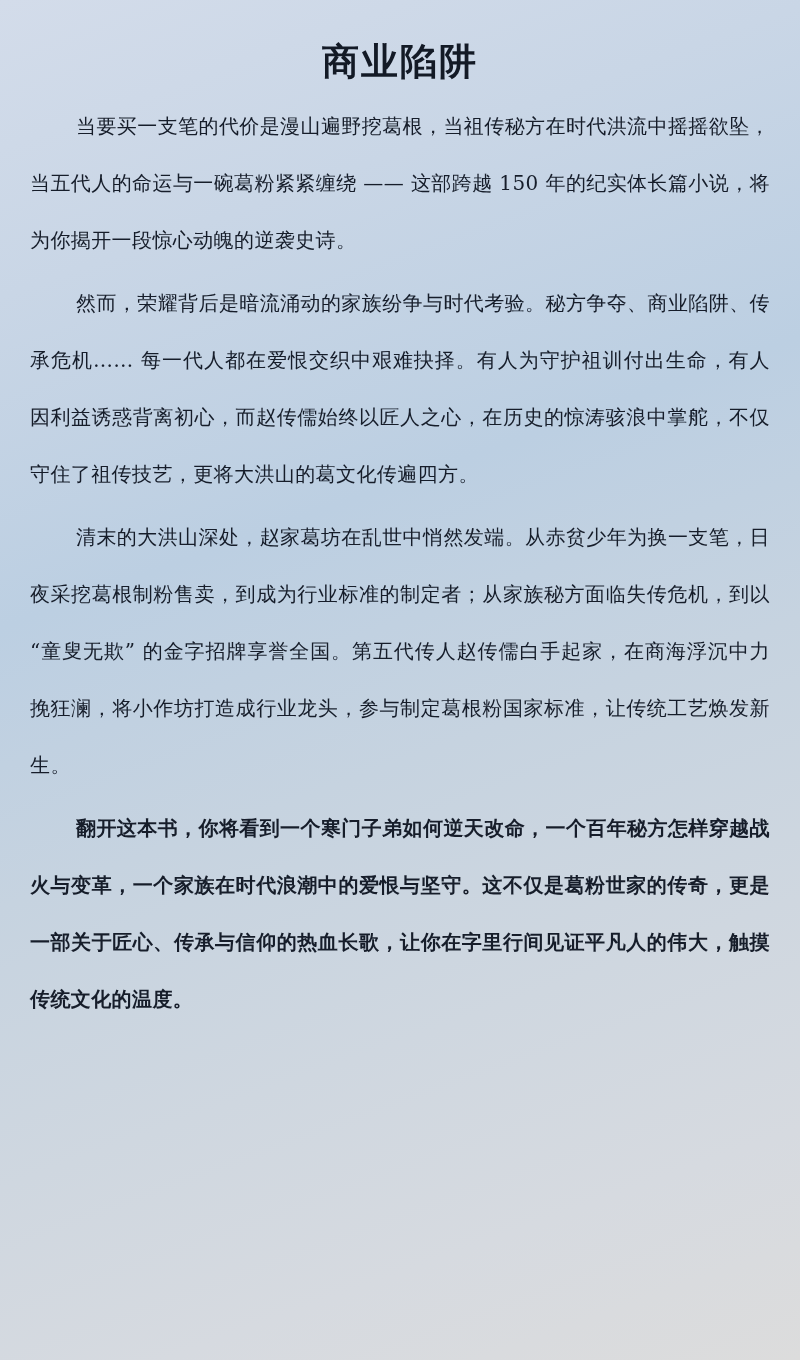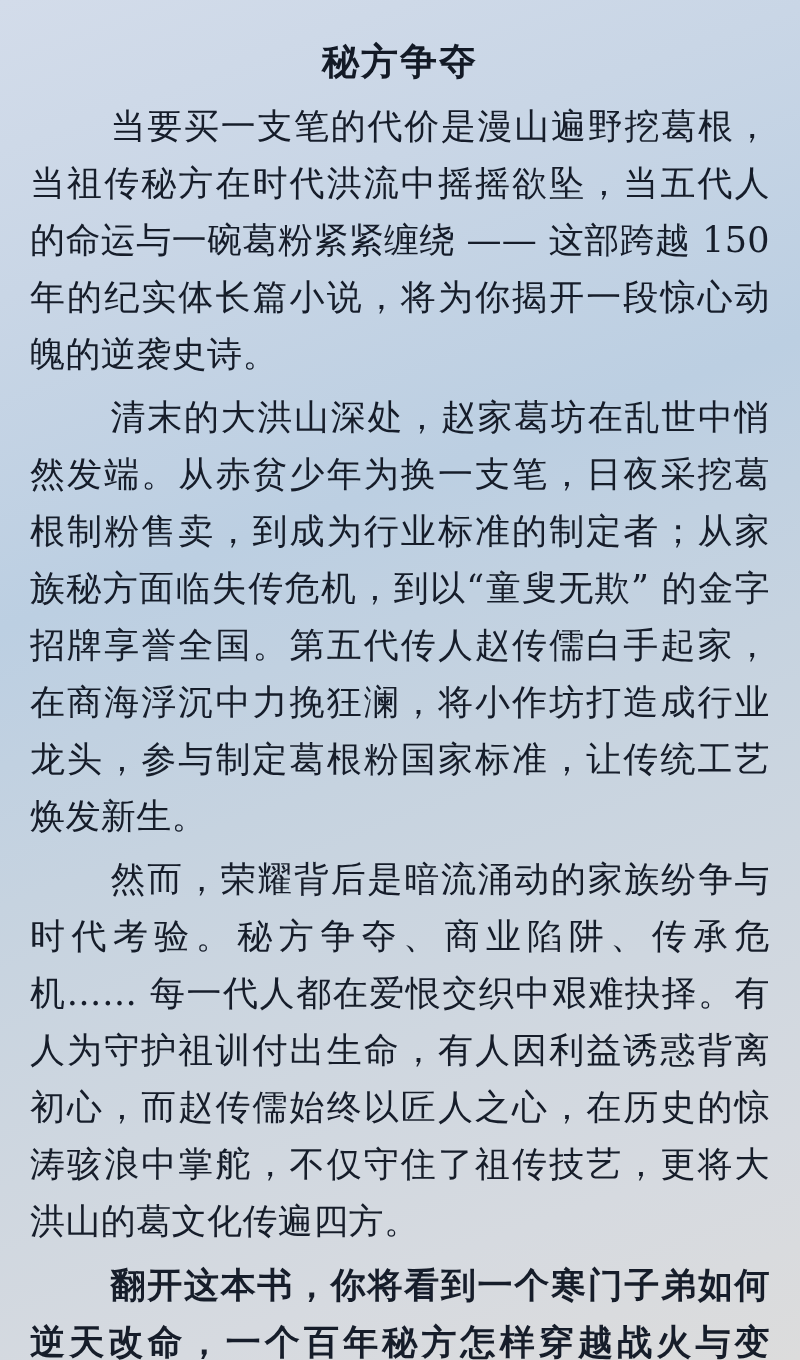--- a/index.html
+++ b/index.html
@@ -25,37 +25,37 @@
     text-align: center;
     font-size: 37px;
     line-height: 1.25;
     letter-spacing: 2px;
     font-weight: 700;
     margin: 8px 0 14px 0;
     color: #131a26;
   }
   .body-text p {
     margin: 0 0 6px 0;
-    font-size: 35px;
+    font-size: 20px;
     line-height: 57px;
     text-align: justify;
     text-justify: inter-ideograph;
     text-indent: 2.3em;
     letter-spacing: 0.4px;
     color: #161d2a;
   }
   .body-text p:last-child {
     margin-bottom: 0;
     font-weight: bold;
   }
 </style>
 </head>
 <body>
 
 <div class="page">
-  <h1 class="doc-title">秘方争夺</h1>
+  <h1 class="doc-title">商业陷阱</h1>
   <div class="body-text">
     <p>当要买一支笔的代价是漫山遍野挖葛根，当祖传秘方在时代洪流中摇摇欲坠，当五代人的命运与一碗葛粉紧紧缠绕 —— 这部跨越 150 年的纪实体长篇小说，将为你揭开一段惊心动魄的逆袭史诗。</p>
+    <p>然而，荣耀背后是暗流涌动的家族纷争与时代考验。秘方争夺、商业陷阱、传承危机…… 每一代人都在爱恨交织中艰难抉择。有人为守护祖训付出生命，有人因利益诱惑背离初心，而赵传儒始终以匠人之心，在历史的惊涛骇浪中掌舵，不仅守住了祖传技艺，更将大洪山的葛文化传遍四方。</p>
     <p>清末的大洪山深处，赵家葛坊在乱世中悄然发端。从赤贫少年为换一支笔，日夜采挖葛根制粉售卖，到成为行业标准的制定者；从家族秘方面临失传危机，到以“童叟无欺” 的金字招牌享誉全国。第五代传人赵传儒白手起家，在商海浮沉中力挽狂澜，将小作坊打造成行业龙头，参与制定葛根粉国家标准，让传统工艺焕发新生。</p>
-    <p>然而，荣耀背后是暗流涌动的家族纷争与时代考验。秘方争夺、商业陷阱、传承危机…… 每一代人都在爱恨交织中艰难抉择。有人为守护祖训付出生命，有人因利益诱惑背离初心，而赵传儒始终以匠人之心，在历史的惊涛骇浪中掌舵，不仅守住了祖传技艺，更将大洪山的葛文化传遍四方。</p>
     <p>翻开这本书，你将看到一个寒门子弟如何逆天改命，一个百年秘方怎样穿越战火与变革，一个家族在时代浪潮中的爱恨与坚守。这不仅是葛粉世家的传奇，更是一部关于匠心、传承与信仰的热血长歌，让你在字里行间见证平凡人的伟大，触摸传统文化的温度。</p>
   </div>
 </div>
 
 </body></html>

